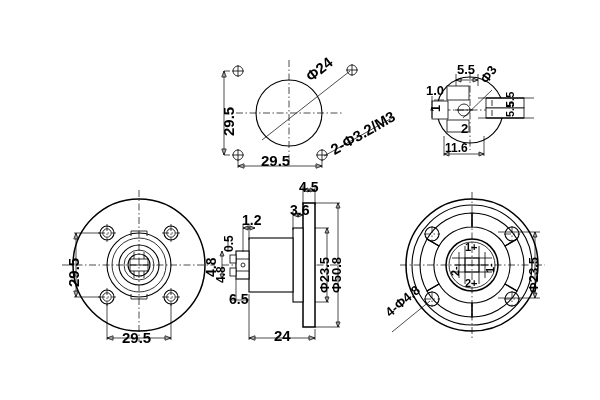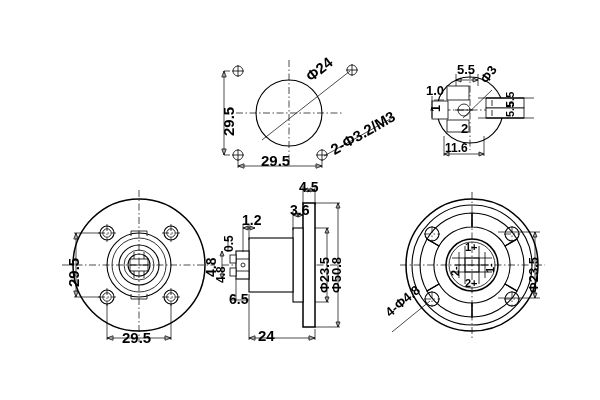--- a/index.html
+++ b/index.html
@@ -314,21 +314,21 @@
 <div class="lbl v" style="left:66px;top:287px;font-size:15px;transform:rotate(-90deg);">29.5</div>
 <div class="lbl" style="left:122px;top:330px;font-size:15px;">29.5</div>
 <div class="lbl v" style="left:204px;top:277px;font-size:14px;transform:rotate(-90deg);">4.8</div>
 
 <div class="lbl" style="left:299px;top:180px;font-size:14px;">4.5</div>
 <div class="lbl" style="left:290px;top:203px;font-size:14px;">3.6</div>
 <div class="lbl" style="left:242px;top:213px;font-size:14px;text-align:center;">1.2</div>
 <div class="lbl v" style="left:223px;top:252px;font-size:12px;transform:rotate(-90deg);">0.5</div>
 <div class="lbl v" style="left:215px;top:283px;font-size:12px;transform:rotate(-90deg);">4.8</div>
 <div class="lbl" style="left:229px;top:292px;font-size:14px;">6.5</div>
-<div class="lbl" style="left:258px;top:328px;font-size:15px;">24</div>
+<div class="lbl" style="left:274px;top:328px;font-size:15px;">24</div>
 <div class="lbl v" style="left:318px;top:293px;font-size:13px;transform:rotate(-90deg);">Φ23.5</div>
 <div class="lbl v" style="left:330px;top:293px;font-size:13px;transform:rotate(-90deg);">Φ50.8</div>
 
 <div class="lbl v" style="left:527px;top:293px;font-size:13px;transform:rotate(-90deg);">Φ23.5</div>
 <div class="lbl" style="left:383px;top:309px;font-size:13px;
             transform:rotate(-40deg);transform-origin:left top;">4-Φ4.8</div>
 <div class="lbl" style="left:465px;top:242px;font-size:11px;">1+</div>
 <div class="lbl v" style="left:450px;top:276px;font-size:11px;transform:rotate(-90deg);">2-</div>
 <div class="lbl v" style="left:485px;top:273px;font-size:11px;transform:rotate(-90deg);">1-</div>
 <div class="lbl" style="left:465px;top:278px;font-size:11px;">2+</div>

